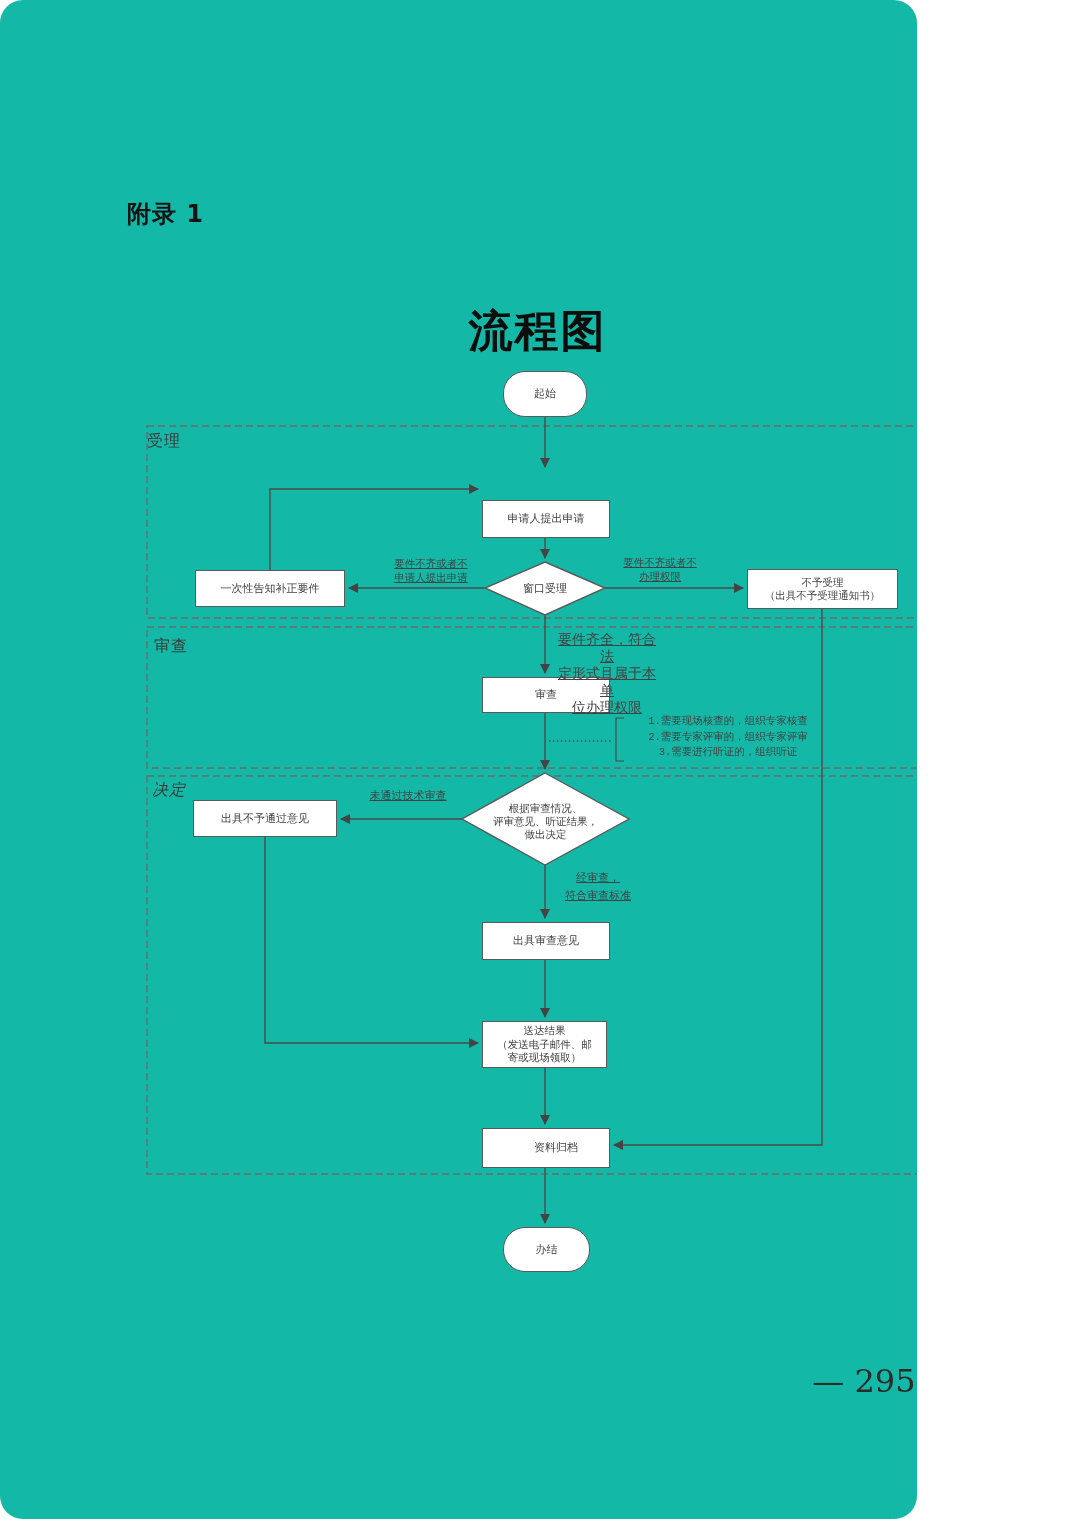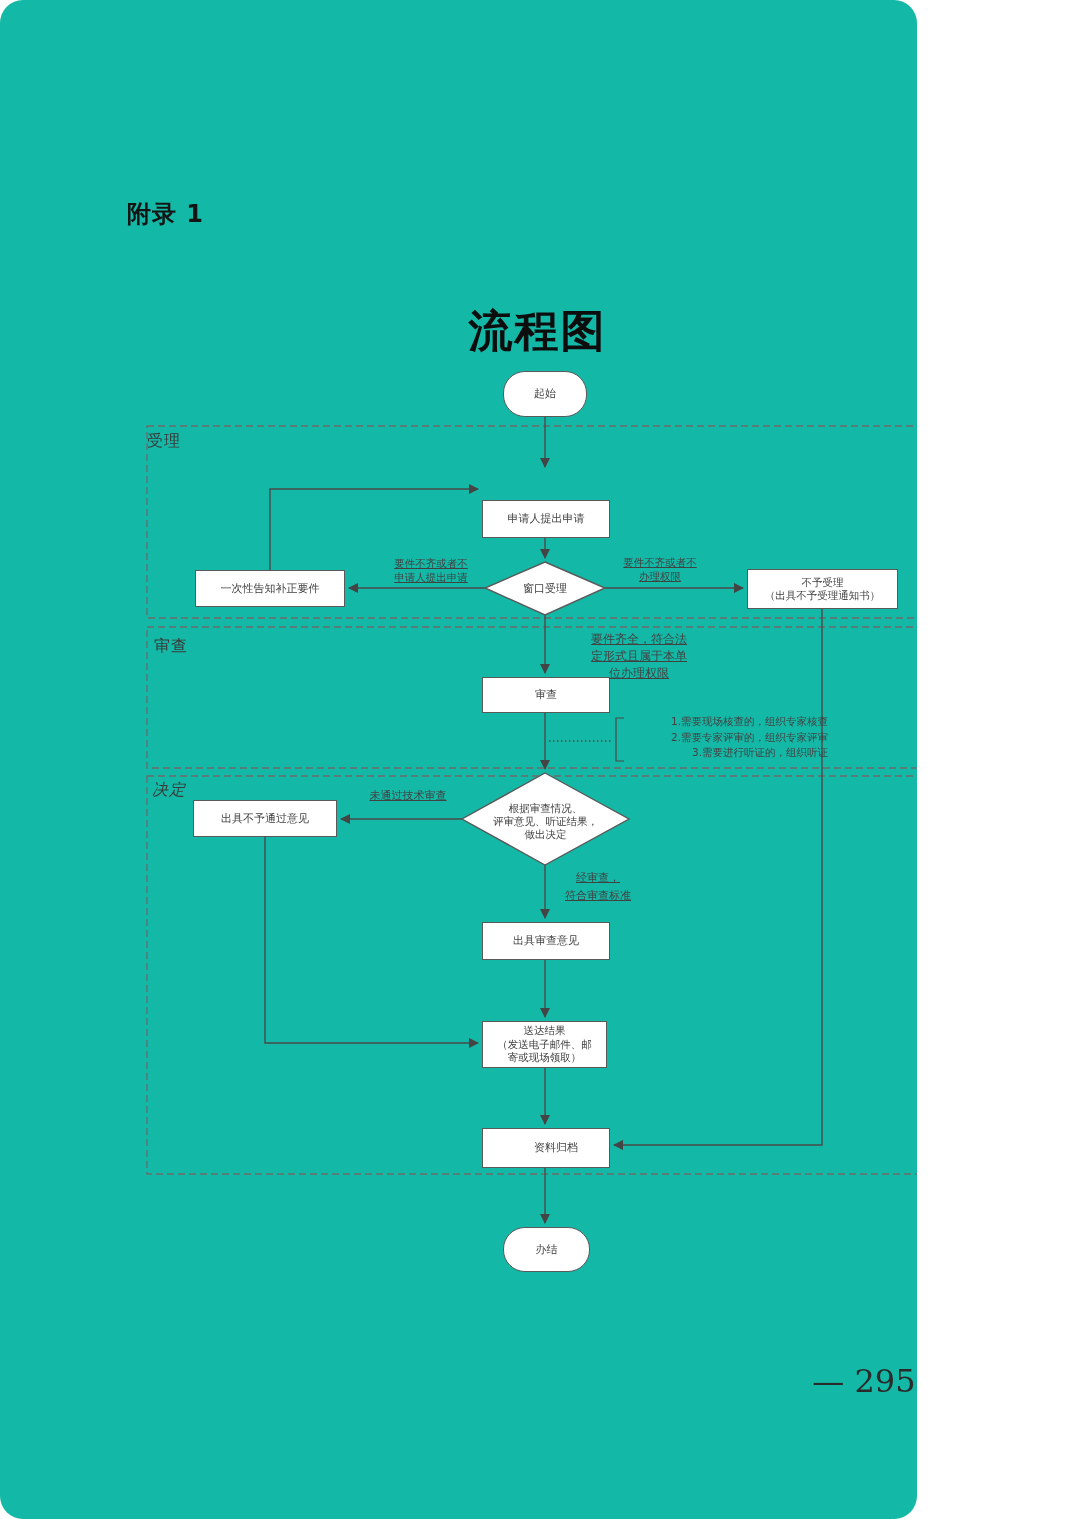--- a/index.html
+++ b/index.html
@@ -39,24 +39,24 @@
   }
   .terminal{border-radius:22px;}
   .dtext{
     position:absolute;display:flex;align-items:center;justify-content:center;
     text-align:center;font-size:10.5px;line-height:13px;color:#424242;
   }
   .lbl{
     position:absolute;text-align:center;
     font-size:10.5px;line-height:14px;color:#424242;text-decoration:underline;
   }
-  .lbl3{line-height:17px;font-size:12px;margin-left:32px;}
+  .lbl3{line-height:17px;font-size:14px;}
   .notes{
-    position:absolute;text-align:right;
-    font-size:10.5px;line-height:15.5px;color:#424242;white-space:nowrap;
+    position:absolute;text-align:center;
+    font-size:10.5px;line-height:15.5px;color:#424242;white-space:nowrap;font-family:Liberation Mono, monospace;
   }
   .section-label{
     position:absolute;font-size:16px;color:#3a3a3a;letter-spacing:1px;
   }
   .ln{display:block;}
 </style>
 </head>
 <body>
 
 <div id="page">

